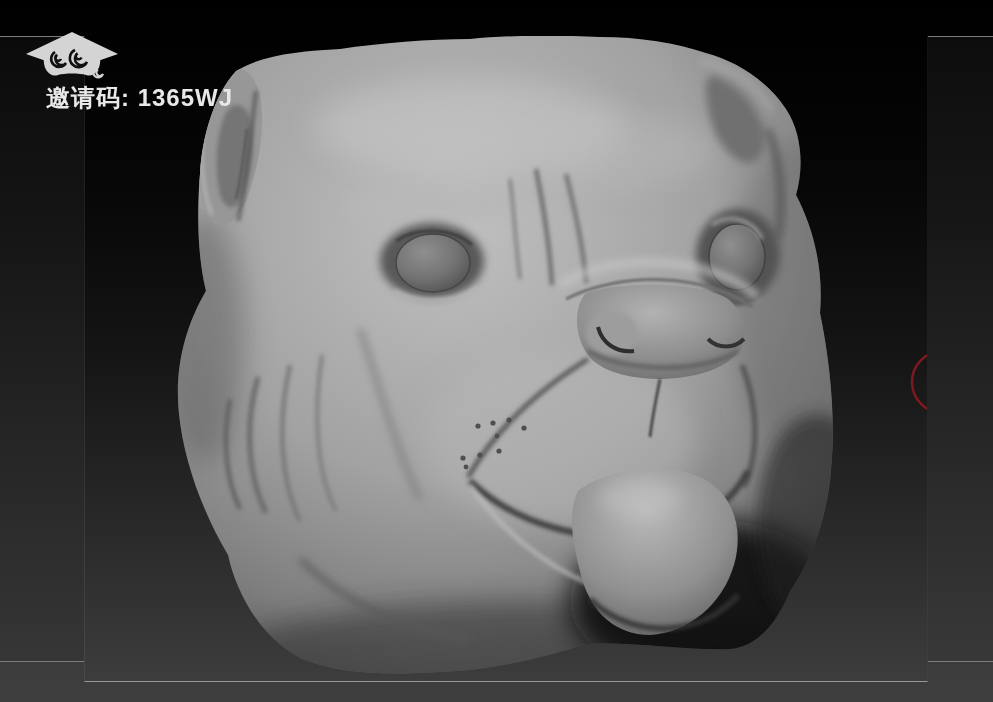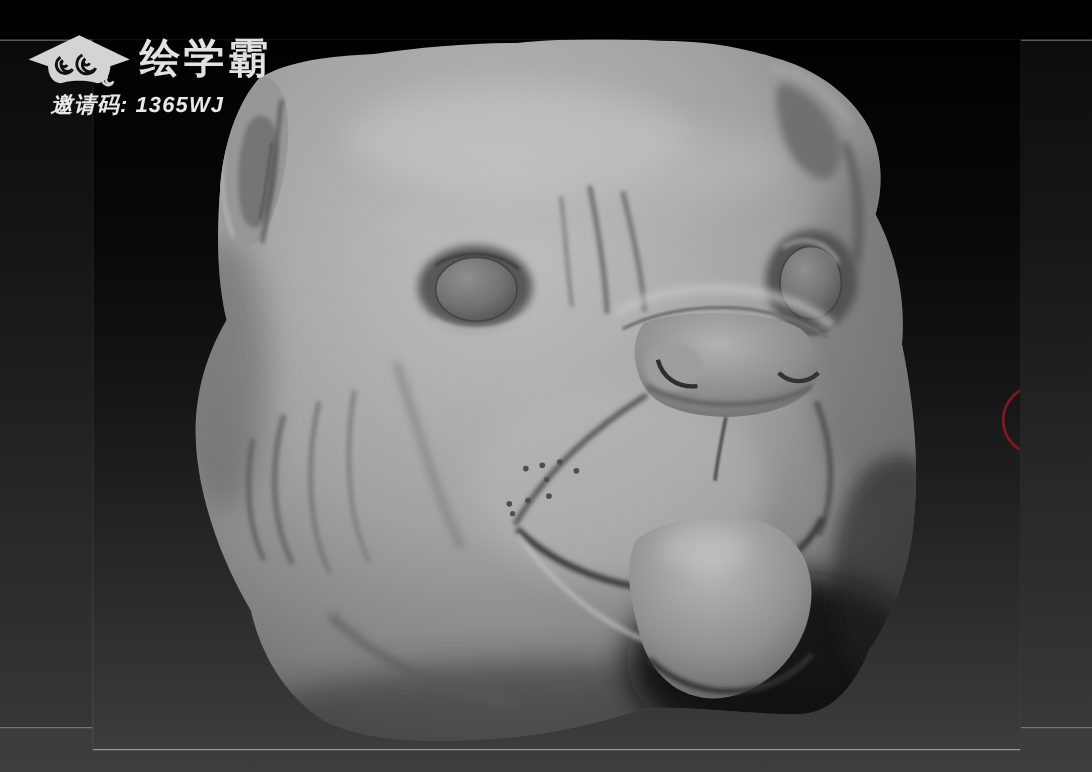--- a/index.html
+++ b/index.html
@@ -10,21 +10,21 @@
   #tray-left{left:0;width:84px;background:linear-gradient(180deg,#0b0b0b 0%,#151515 30%,#242424 62%,#363636 100%);}
   #tray-right{left:928px;width:65px;background:linear-gradient(180deg,#0d0d0d 0%,#171717 30%,#262626 62%,#383838 100%);}
   #canvas{position:absolute;left:84px;top:36px;width:844px;height:646px;box-sizing:border-box;overflow:hidden;
     border-bottom:1px solid var(--line_canvas,#989898);
     border-left:1px solid rgba(120,120,120,.22);border-right:1px solid rgba(90,90,90,.18);
     background:linear-gradient(180deg,#010101 0%,#070707 24%,#141414 48%,#262626 72%,#393939 96%,#3d3d3d 100%);}
   #sculpt{position:absolute;left:-85px;top:-37px;width:993px;height:702px;}
   #watermark{position:absolute;left:0;top:0;width:420px;height:130px;pointer-events:none;}
   #logo-icon{position:absolute;left:24px;top:26px;}
   #brand{position:absolute;left:127px;top:28px;font-size:37px;font-weight:bold;letter-spacing:3px;color:var(--text_brand,#e2e2e2);}
-  #invite{position:absolute;left:46px;top:82px;font-size:20px;font-weight:bold;letter-spacing:1px;color:var(--text_invite,#e8e8e8);font-style:italic;}
+  #invite{position:absolute;left:46px;top:82px;font-size:24px;font-weight:bold;letter-spacing:1px;color:var(--text_invite,#e8e8e8);}
   .ring{color:var(--ring,#8b1a20);}
 </style>
 </head>
 <body>
 
 <div id="stage">
 
   <div id="tray-left" class="tray"></div>
   <div id="tray-right" class="tray"></div>
 
@@ -153,17 +153,16 @@
   </div>
 
   <div id="watermark">
     <svg id="logo-icon" width="96" height="54" viewBox="0 0 96 54">
       <path d="M2,28 L48,6 L94,28 L48,44 Z" fill="var(--logo_fill,#d4d4d4)"></path>
       <path d="M20,30 L76,30 C78,43 70,52 62,49 C56,47 40,47 34,49 C26,52 18,43 20,30 Z" fill="var(--logo_fill,#d4d4d4)"></path>
       <path d="M31,26 a8,8 0 1 0 11,11 a6,6 0 1 1 -9,-8 a3,3 0 1 0 4,4" stroke="#101010" stroke-width="2.6" fill="none"></path>
       <path d="M51,24 a9,9 0 1 0 12,12 a6.5,6.5 0 1 1 -9.5,-8.5 a3,3 0 1 0 4,4" stroke="#101010" stroke-width="2.6" fill="none"></path>
       <path d="M72,42 a5,5 0 1 0 7,6 a3.5,3.5 0 1 1 -5,-4.5" stroke="var(--logo_fill,#d4d4d4)" stroke-width="2.2" fill="none"></path>
     </svg>
-    <span id="brand">绘学霸</span>
     <span id="invite">邀请码: 1365WJ</span>
   </div>
 
 </div>
 
 </body></html>

